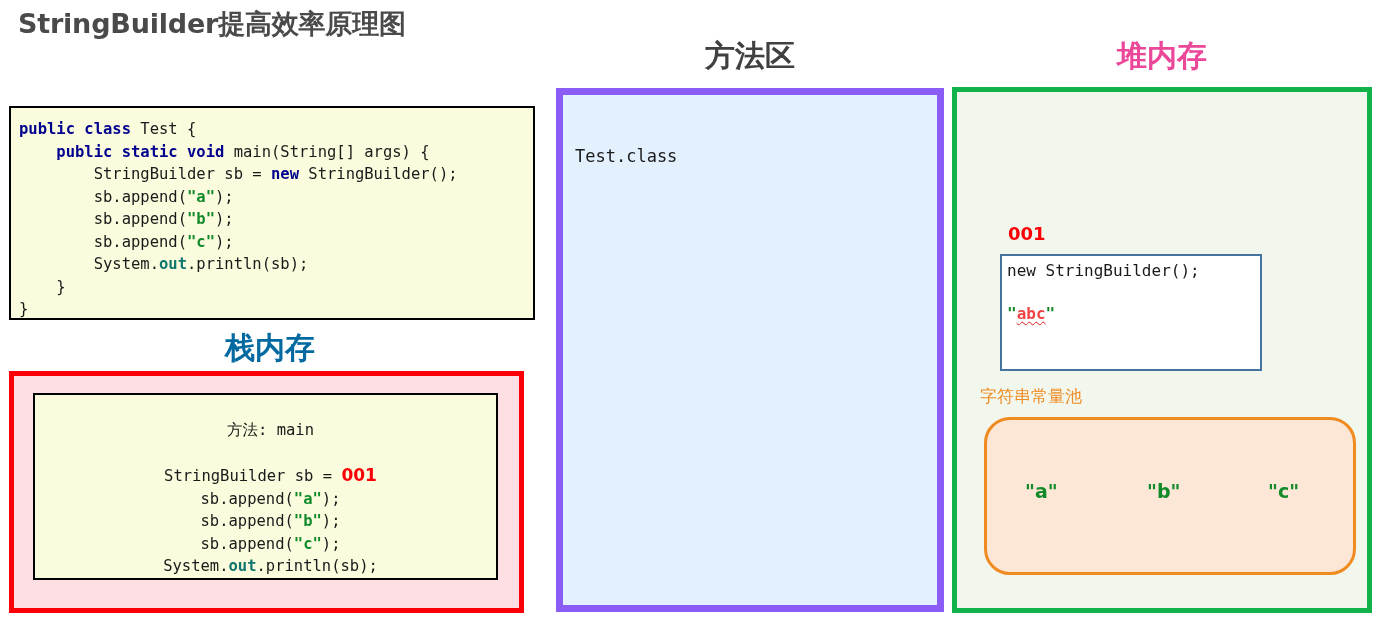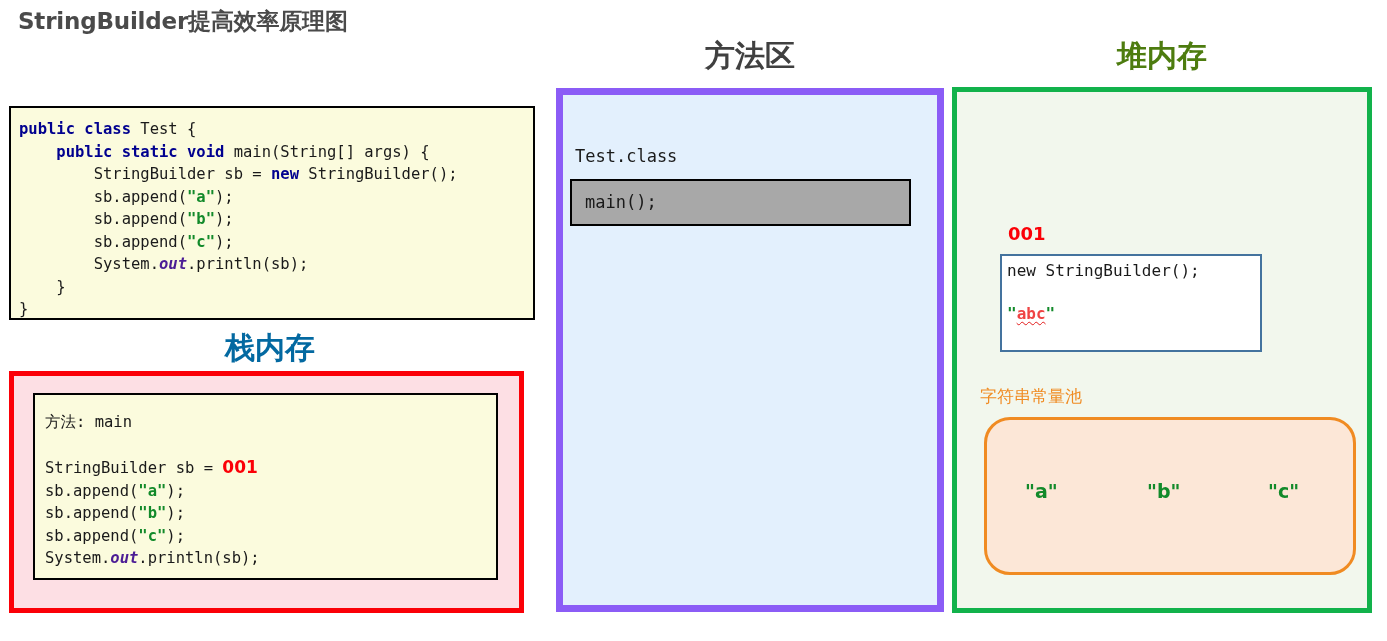--- a/index.html
+++ b/index.html
@@ -14,50 +14,50 @@
     font-family: "DejaVu Sans", sans-serif;
     overflow: hidden;
   }
 
   
   .page-title {
     position: absolute;
     left: 18px;
     top: 6px;
     font-family: "DejaVu Sans", sans-serif;
-    font-size: 23px;
+    font-size: 27px;
     font-weight: bold;
     color: #4a4a4a;
     letter-spacing: -0.2px;
     white-space: nowrap;
   }
 
   
   .section-heading {
     position: absolute;
     font-family: "DejaVu Sans", sans-serif;
     font-size: 30px;
     font-weight: bold;
     white-space: nowrap;
   }
   #heading-stack  { left: 0px;   top: 328px; width: 540px; text-align: center; color: #0369a1; }
   #heading-method { left: 556px; top: 36px;  width: 388px; text-align: center; color: #404040; }
-  #heading-heap   { left: 952px; top: 36px;  width: 420px; text-align: center; color: #4d7c0f; }
+  #heading-heap   { left: 952px; top: 36px;  width: 420px; text-align: center; color: #ec4899; }
 
   
   .mono {
     font-family: "DejaVu Sans Mono", monospace;
     font-size: 15.5px;
     line-height: 22.5px;
     white-space: pre;
     color: #1a1a1a;
   }
   .kw   { color: #00008f; font-weight: bold; }
   .str  { color: #128a2a; font-weight: bold; }
-  .fld  { color: #4c1d95; font-weight: bold; font-style: italic; }
+  .fld  { color: #0f766e; font-weight: bold; }
 
   
   #source-code-panel {
     position: absolute;
     left: 9px;
     top: 106px;
     width: 526px;
     height: 214px;
     box-sizing: border-box;
     background: #fbfbdd;
@@ -81,21 +81,21 @@
   #stack-frame-box {
     position: absolute;
     left: 19px;
     top: 17px;
     width: 465px;
     height: 187px;
     box-sizing: border-box;
     background: #fbfbdd;
     border: 2px solid #000000;
   }
-  #stack-frame-box .code-body { padding: 16px 0 0 10px; }
+  #stack-frame-box .code-body { padding: 24px 0 0 10px; text-align: center; }
   .addr-red {
     color: #fb0007;
     font-family: "DejaVu Sans", sans-serif;
     font-weight: bold;
     font-size: 17px;
   }
 
   
   #method-area-panel {
     position: absolute;
@@ -152,21 +152,21 @@
     font-family: "DejaVu Sans", sans-serif;
     font-size: 18px;
     font-weight: bold;
     color: #fb0007;
   }
   #heap-object-box {
     position: absolute;
     left: 43px;
     top: 162px;
     width: 262px;
-    height: 98px;
+    height: 117px;
     box-sizing: border-box;
     background: #ffffff;
     border: 2px solid #44739e;
   }
   #heap-object-box .obj-line {
     font-family: "DejaVu Sans Mono", monospace;
     font-size: 16px;
     color: #1a1a1a;
     white-space: pre;
   }
@@ -226,23 +226,20 @@
 <div class="section-heading" id="heading-stack">栈内存</div>
 <div id="stack-memory-panel">
   <div id="stack-frame-box">
     <div class="code-body mono"><div><span>方法: main</span></div><div>&nbsp;</div><div><span>StringBuilder sb = </span><span class="addr-red">001</span></div><div><span>sb.append(</span><span class="str">"a"</span><span>);</span></div><div><span>sb.append(</span><span class="str">"b"</span><span>);</span></div><div><span>sb.append(</span><span class="str">"c"</span><span>);</span></div><div><span>System.</span><span class="fld">out</span><span>.println(sb);</span></div></div>
   </div>
 </div>
 
 <div class="section-heading" id="heading-method">方法区</div>
 <div id="method-area-panel">
   <div id="class-name-label">Test.class</div>
-  <div id="method-slot-box">
-    <div class="slot-label">main();</div>
-  </div>
 </div>
 
 <div class="section-heading" id="heading-heap">堆内存</div>
 <div id="heap-memory-panel">
   <div id="heap-object-address">001</div>
   <div id="heap-object-box">
     <div class="obj-line first">new StringBuilder();</div>
     <div class="obj-line second"><span class="quote-green">"</span><span class="squiggle">abc</span><span class="quote-green">"</span></div>
   </div>
 

